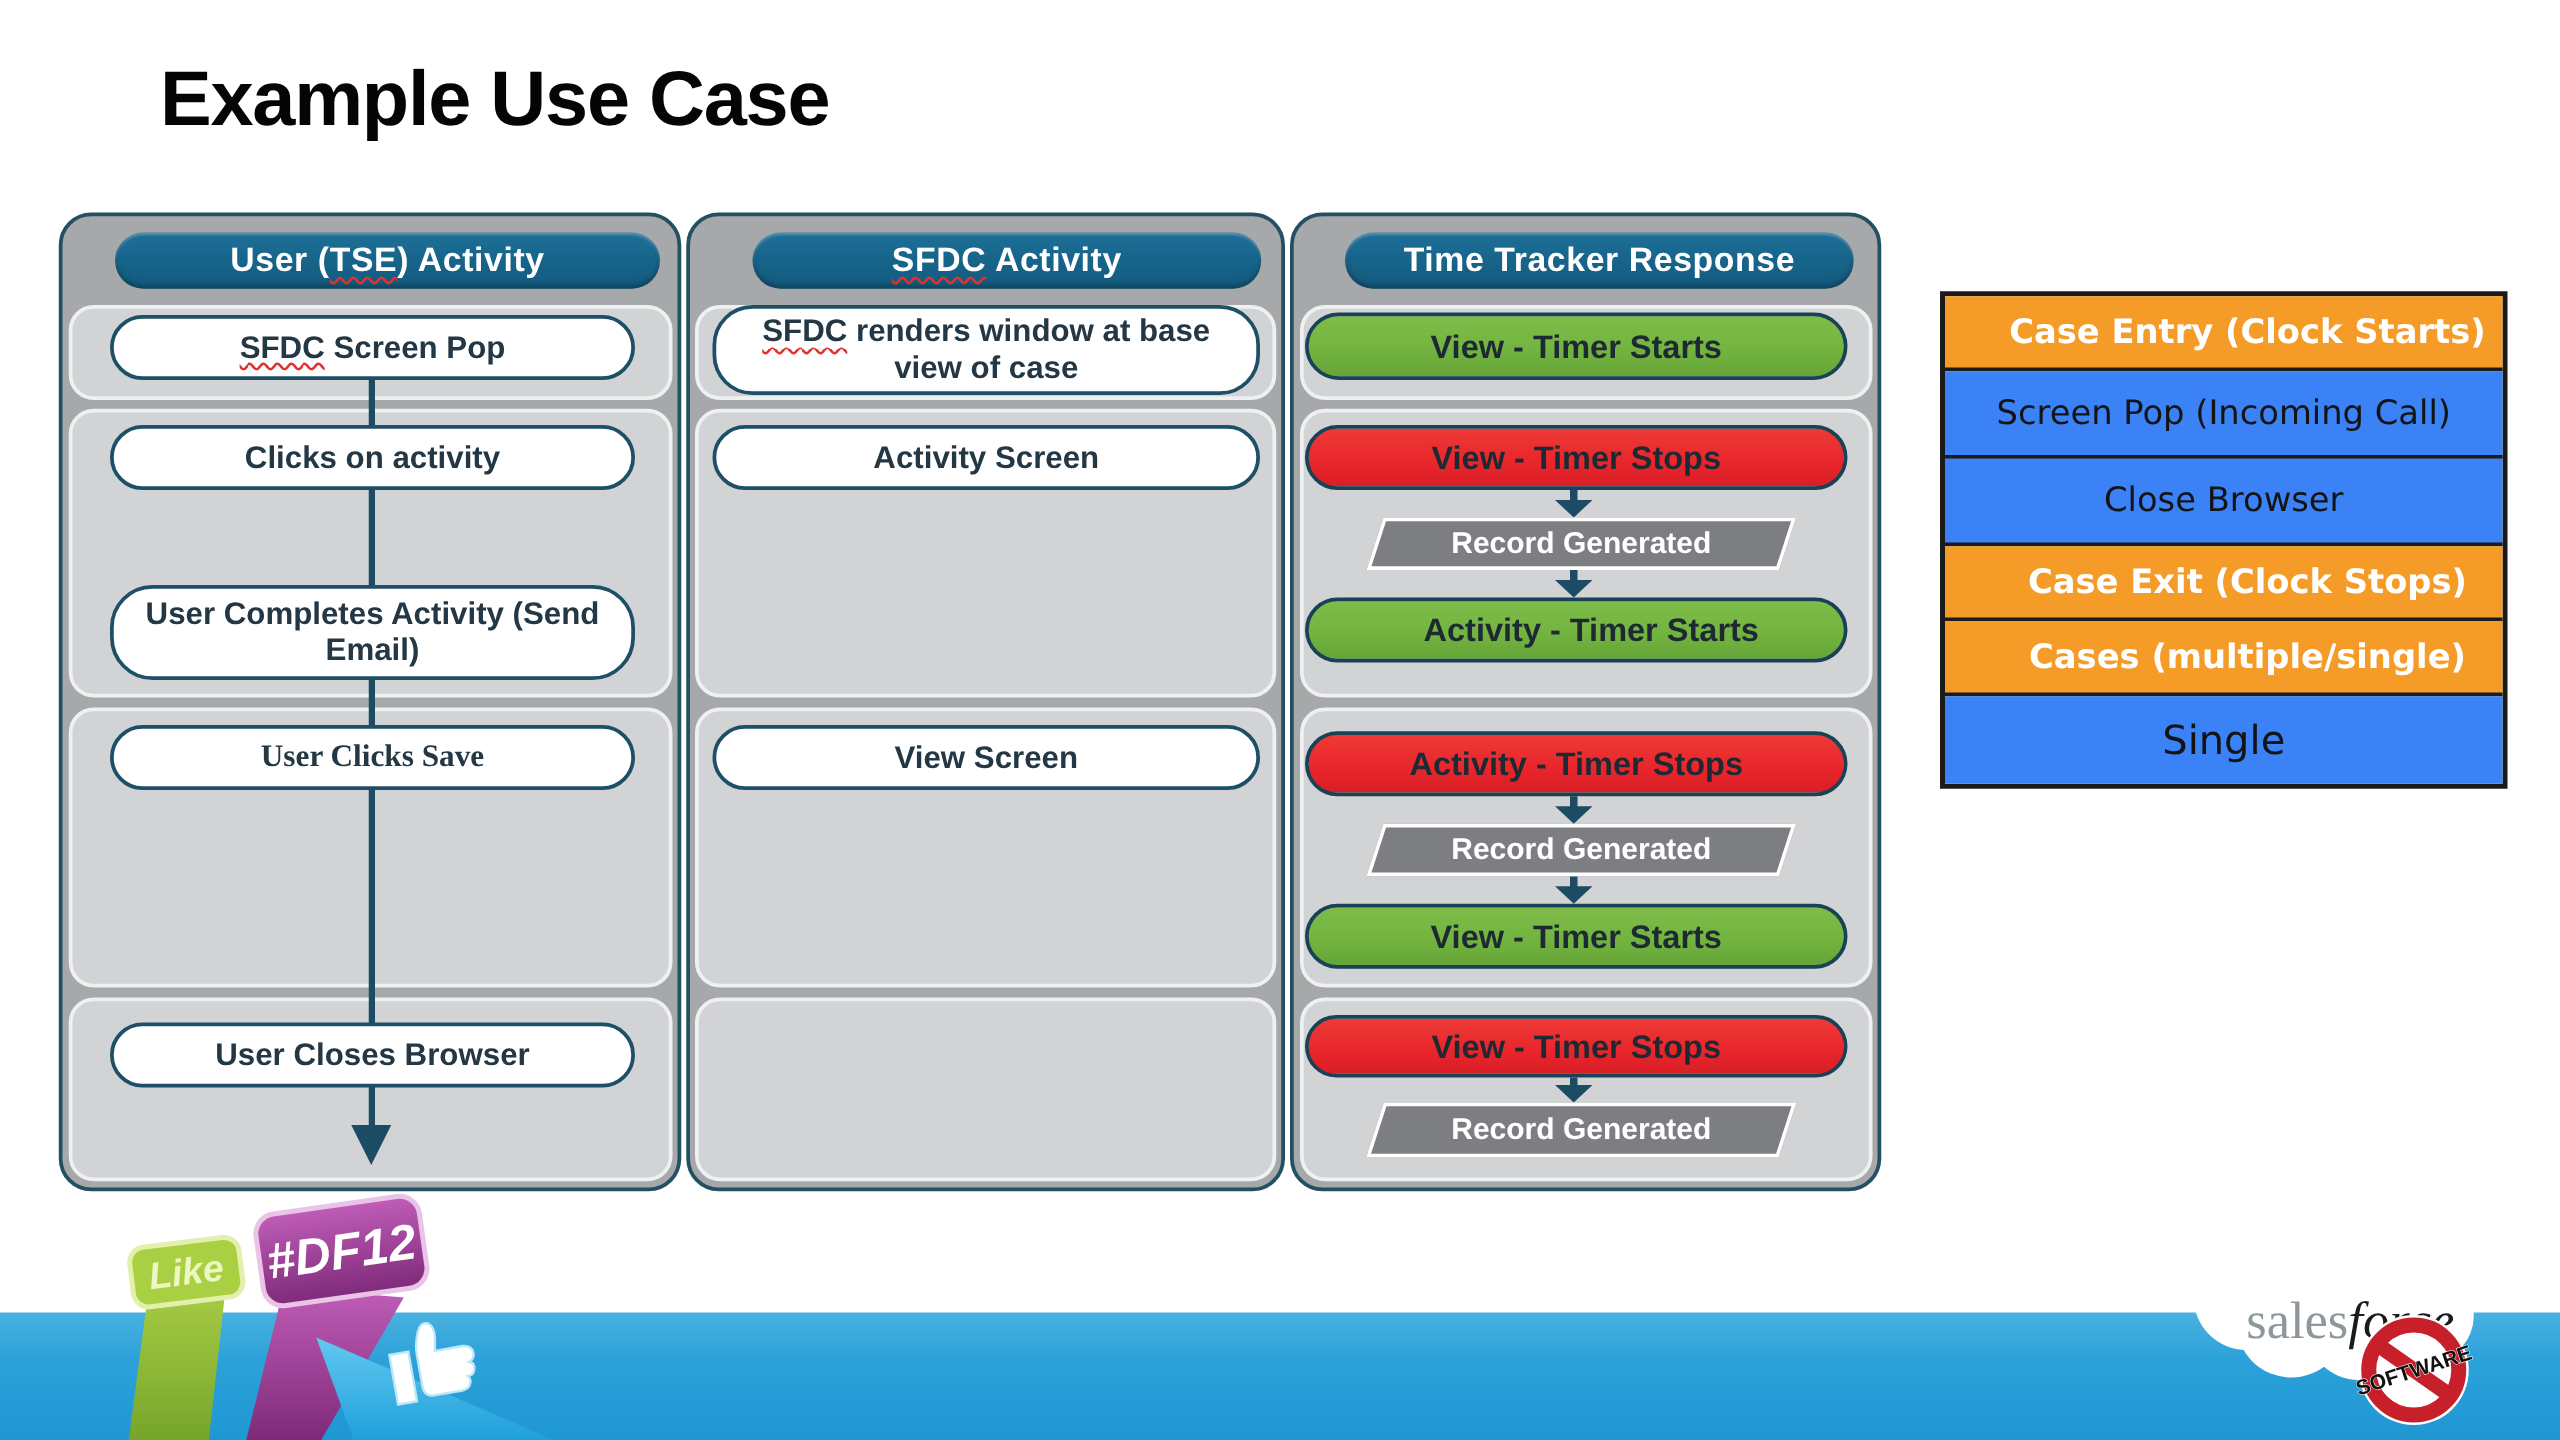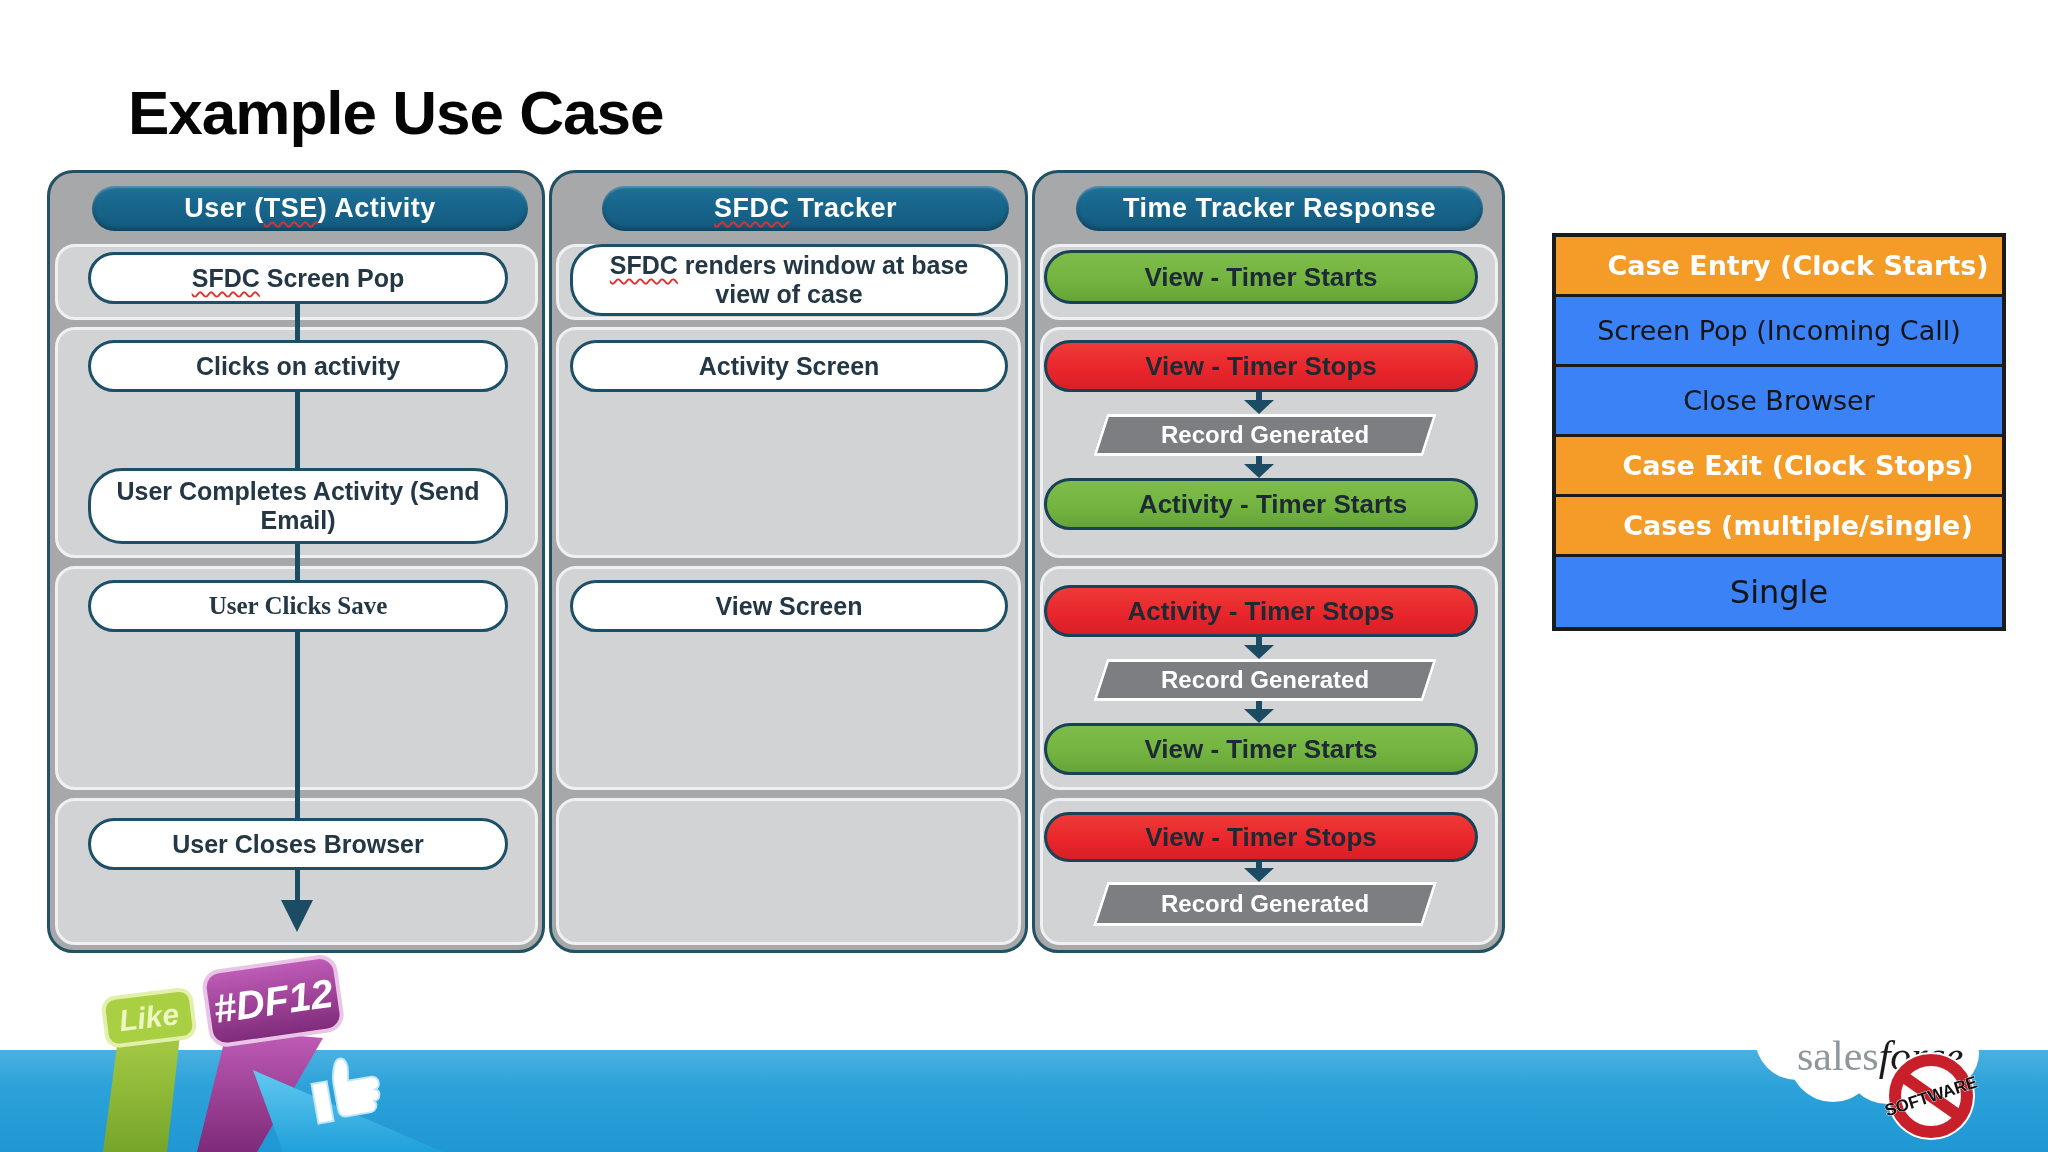--- a/index.html
+++ b/index.html
@@ -6,21 +6,20 @@
   body{
     width:2048px;height:1152px;position:relative;overflow:hidden;
     background:#ffffff;font-family:"Liberation Sans",sans-serif;
   }
   .abs{position:absolute;}
 
   
   .title{
     left:128px;top:44px;font-size:62px;font-weight:bold;color:#050505;
     letter-spacing:-1px;
-    margin-top:33px;
   }
 
   
   .panel{
     top:170px;height:783px;background:#a7a8aa;
     border:3px solid #235164;border-radius:26px;box-sizing:border-box;
     z-index:0;
   }
   .p1{left:47px;width:498px;}
   .p2{left:549px;width:479px;}
@@ -142,21 +141,21 @@
 <div class="abs band r4 bp2"></div>
 <div class="abs band r1 bp3"></div>
 <div class="abs band r2 bp3"></div>
 <div class="abs band r3 bp3"></div>
 <div class="abs band r4 bp3"></div>
 
 <div class="abs hpill h1">
   <span><span>User (</span><span class="misspell">TSE</span><span>) Activity</span></span>
 </div>
 <div class="abs hpill h2">
-  <span><span class="misspell">SFDC</span><span> Tracker</span></span>
+  <span><span class="misspell">SFDC</span><span> Activity</span></span>
 </div>
 <div class="abs hpill h3">Time Tracker Response</div>
 
 <div class="abs vline"></div>
 <div class="abs vhead"></div>
 
 <div class="abs wbox" style="left:88px;top:252px;width:420px;height:52px;">
   <span><span class="misspell">SFDC</span><span> Screen Pop</span></span>
 </div>
 <div class="abs wbox" style="left:88px;top:340px;width:420px;height:52px;">Clicks on activity</div>

